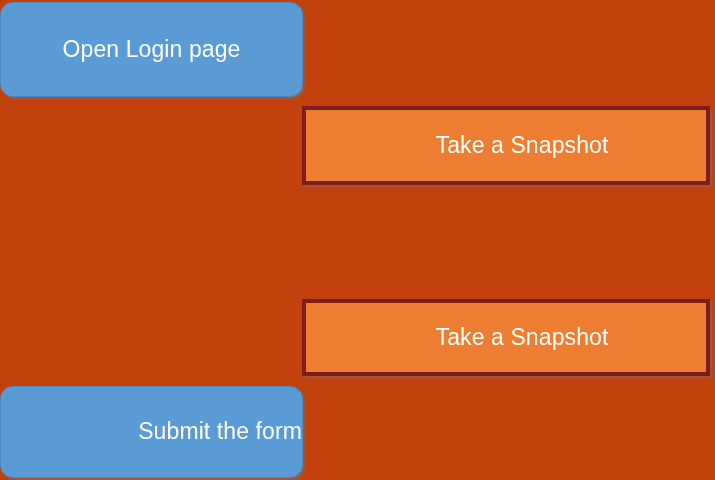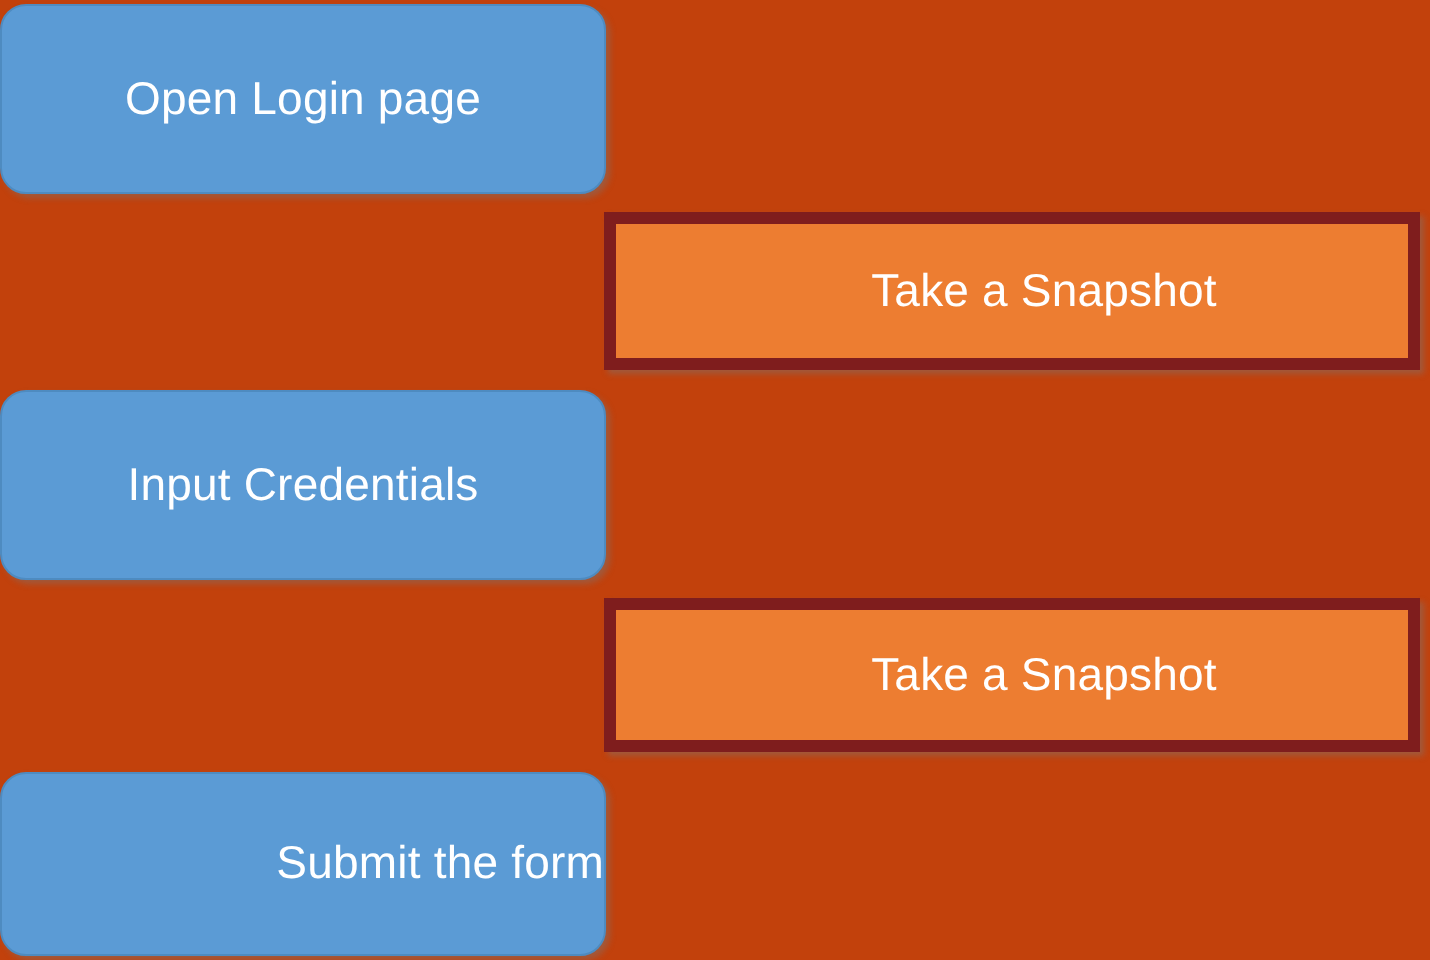--- a/index.html
+++ b/index.html
@@ -33,21 +33,21 @@
     user-select: none;
   }
   .shape-blue {
     background: #5B9BD5;
     border: 1px solid #4E8BC0;
     border-radius: 13px;
     box-shadow: 2px 2px 3px rgba(120,120,120,0.45);
   }
   .shape-orange {
     background: #ED7D31;
-    border: 6px solid #7f1d1d;
+    border: 4px solid #7f1d1d;
     border-radius: 0;
     box-shadow: 2px 2px 3px rgba(120,120,120,0.45);
     padding-left: 32px;
   }
   .shape-label {
     display: block;
   }
 </style>
 </head>
 <body>
@@ -55,23 +55,20 @@
 <div id="canvas">
 
   <div class="shape shape-blue" style="left:0px; top:2px; width:303px; height:95px;">
     <span class="shape-label">Open Login page</span>
   </div>
 
   <div class="shape shape-orange" style="left:302px; top:106px; width:408px; height:79px;">
     <span class="shape-label">Take a Snapshot</span>
   </div>
 
-  <div class="shape shape-blue" style="left:0px; top:195px; width:303px; height:95px;">
-    <span class="shape-label">Input Credentials</span>
-  </div>
 
   <div class="shape shape-orange" style="left:302px; top:299px; width:408px; height:77px;">
     <span class="shape-label">Take a Snapshot</span>
   </div>
 
   <div class="shape shape-blue" style="left:0px; top:386px; width:303px; height:92px;justify-content:flex-end;">
     <span class="shape-label">Submit the form</span>
   </div>
 
 </div>

